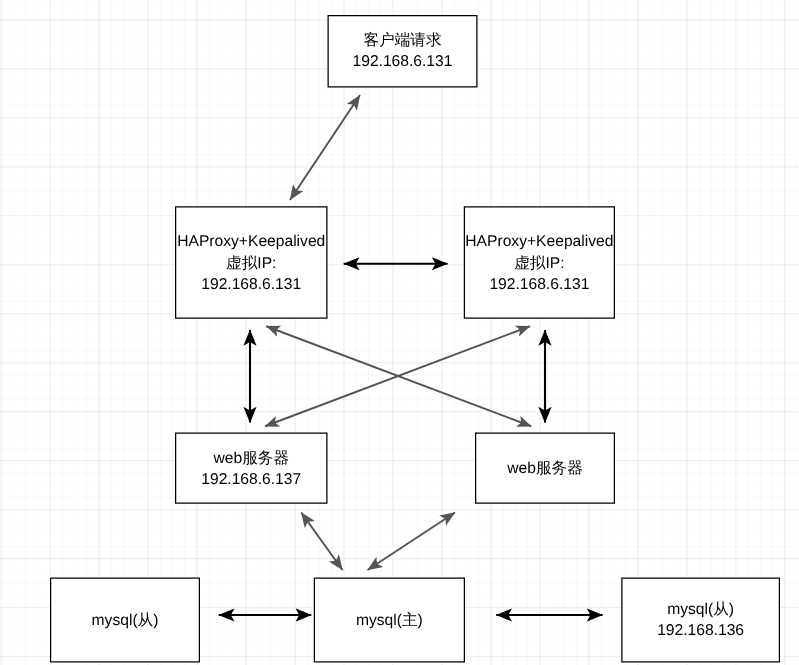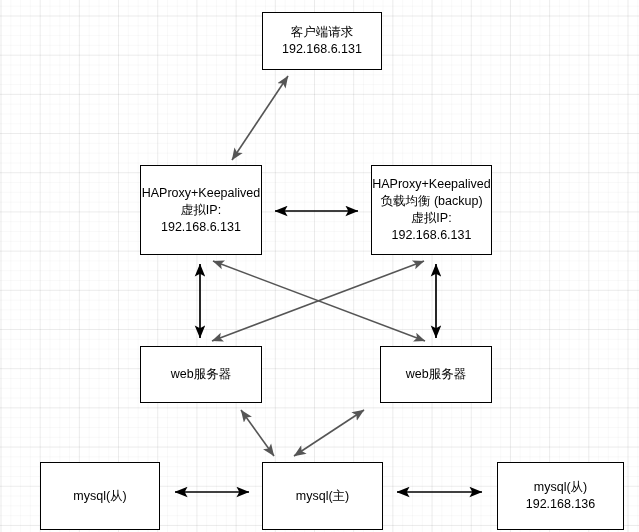--- a/index.html
+++ b/index.html
@@ -106,38 +106,38 @@
   </div>
 
   <div class="node" style="left:140px; top:165px; width:122px; height:90px;">
     <span class="line">HAProxy+Keepalived</span>
     <span class="line">虚拟IP:</span>
     <span class="line">192.168.6.131</span>
   </div>
 
   <div class="node" style="left:371px; top:165px; width:121px; height:90px;">
     <span class="line">HAProxy+Keepalived</span>
-    <span class="line">负载均衡 (backup)</span>
     <span class="line">虚拟IP:</span>
     <span class="line">192.168.6.131</span>
   </div>
 
   <div class="node" style="left:140px; top:346px; width:122px; height:57px;">
     <span class="line">web服务器</span>
+    <span class="line">192.168.6.137</span>
   </div>
 
   <div class="node" style="left:380px; top:346px; width:112px; height:57px;">
     <span class="line">web服务器</span>
   </div>
 
   <div class="node" style="left:40px; top:462px; width:120px; height:68px;">
     <span class="line">mysql(从)</span>
   </div>
 
-  <div class="node" style="left:262px; top:462px; width:121px; height:68px;align-items:center;">
+  <div class="node" style="left:251px; top:462px; width:121px; height:68px;align-items:center;">
     <span class="line">mysql(主)</span>
   </div>
 
   <div class="node" style="left:497px; top:462px; width:127px; height:68px;">
     <span class="line">mysql(从)</span>
     <span class="line">192.168.136</span>
   </div>
 
 </div>
 

